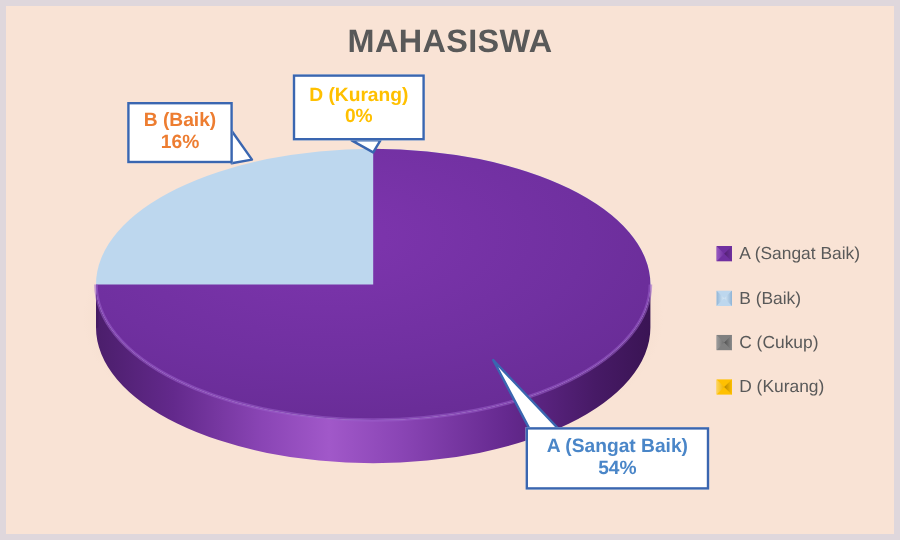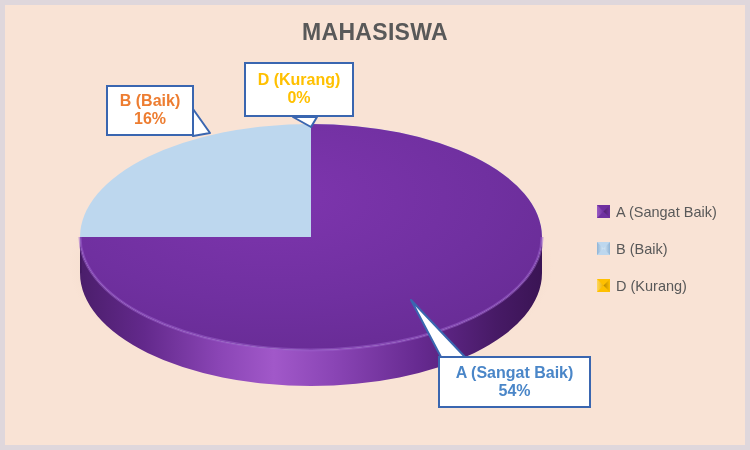--- a/index.html
+++ b/index.html
@@ -22,21 +22,21 @@
     border: 5px solid #DFD7DC;
     overflow: hidden;
   }
   
   #chart-title {
     position: absolute;
     left: 0;
     top: 14px;
     width: 740px;
     text-align: center;
-    font-size: 23px;
+    font-size: 27px;
     font-weight: bold;
     color: #595959;
     letter-spacing: 0.3px;
     white-space: nowrap;
   }
   
   #plot-area {
     position: absolute;
     left: 0;
     top: 0;
@@ -242,20 +242,28 @@
 
     <div class="legend-item">
       <svg class="legend-swatch" viewBox="0 0 12 12">
         <rect x="0" y="0" width="12" height="12" fill="#BDD7EE"></rect>
         <polygon points="0,0 6,6 0,12" fill="url(#swBlueL)"></polygon>
         <polygon points="12,0 6,6 12,12" fill="url(#swBlueR)"></polygon>
       </svg>
       <span class="legend-label">B (Baik)</span>
     </div>
 
+    <div class="legend-item">
+      <svg class="legend-swatch" viewBox="0 0 12 12">
+        <rect x="0" y="0" width="12" height="12" fill="#808080"></rect>
+        <polygon points="0,0 6,6 0,12" fill="url(#swGrayL)"></polygon>
+        <polygon points="12,0 6,6 12,12" fill="url(#swGrayR)"></polygon>
+      </svg>
+      <span class="legend-label">C (Cukup)</span>
+    </div>
 
     <div class="legend-item">
       <svg class="legend-swatch" viewBox="0 0 12 12">
         <rect x="0" y="0" width="12" height="12" fill="#FFC000"></rect>
         <polygon points="0,0 6,6 0,12" fill="url(#swGoldL)"></polygon>
         <polygon points="12,0 6,6 12,12" fill="url(#swGoldR)"></polygon>
       </svg>
       <span class="legend-label">D (Kurang)</span>
     </div>
 

